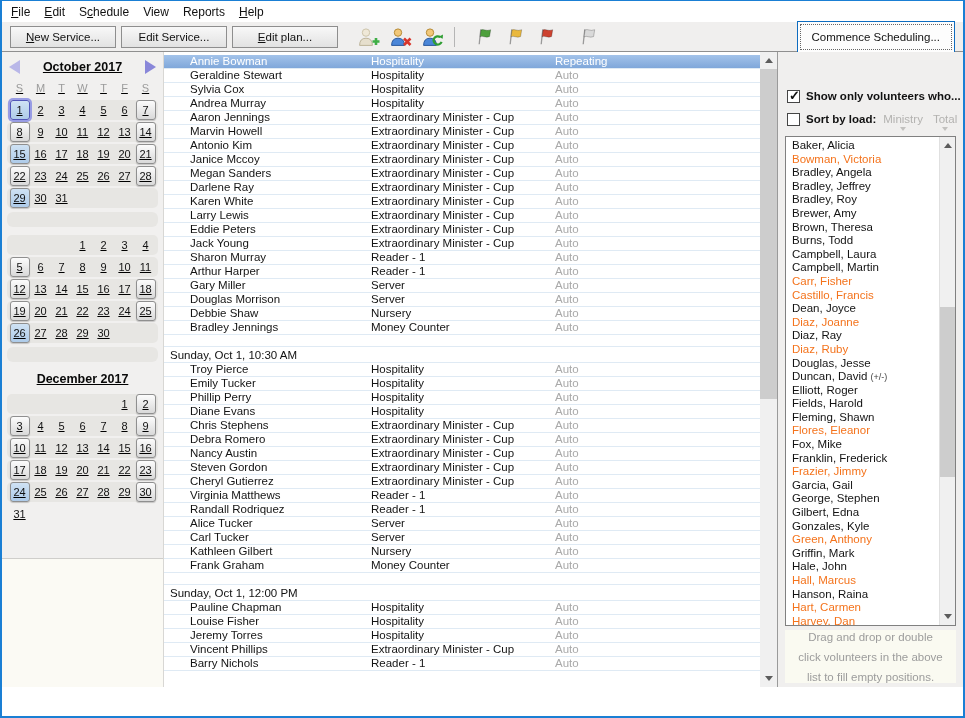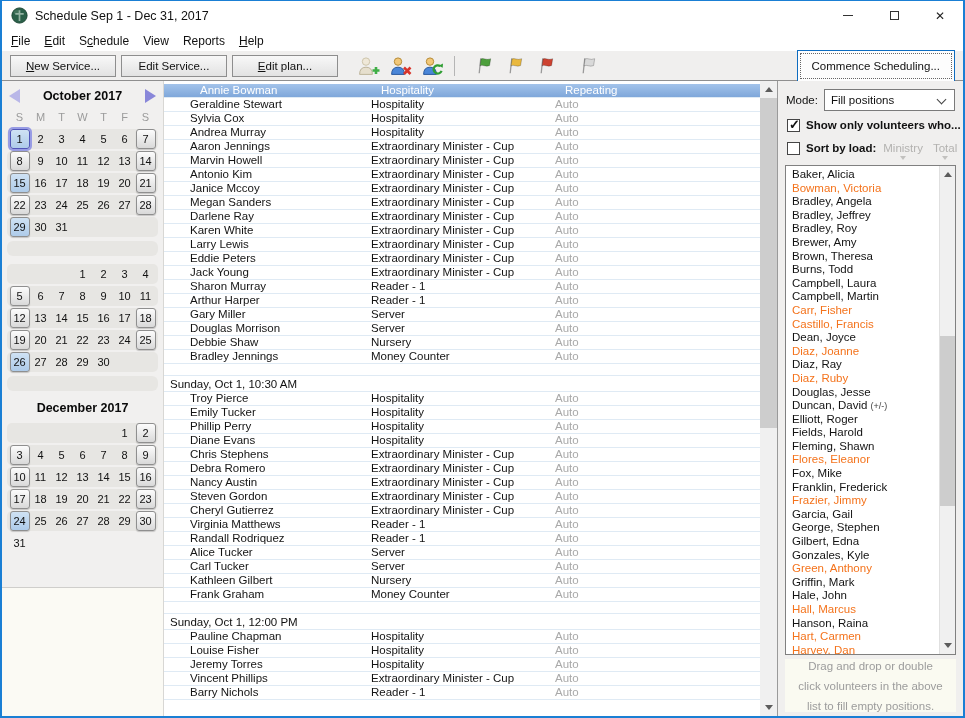--- a/index.html
+++ b/index.html
@@ -30,21 +30,21 @@
   .tool-sep{width:1px;height:20px;background:#b5b5b5;margin:0 6px 0 1px;}
   .flag-icon{display:flex;margin-right:11px;}
   .flag-icon.flag-extra-gap{margin-left:11px;}
   .commence{margin-left:auto;height:32px;padding:0 14px;background:#fdfdfd;border:1px solid #0d6cc0;font-size:11.5px;display:flex;align-items:center;position:relative;color:#111;font-family:"Liberation Sans",sans-serif;}
   .commence:after{content:"";position:absolute;inset:2px;border:1px dotted #666;}
 
   
   .bodyrow{display:flex;height:635px;}
 
   
-  .left-panel{width:162px;background:#f1f0ef;position:relative;padding-top:6px;border-right:1px solid #d8d7d4;}
+  .left-panel{width:162px;background:#f1f0ef;position:relative;padding-top:6px;border-right:1px solid #d8d7d4;text-decoration:underline;}
   .cal-head{height:18px;margin-bottom:6px;display:flex;align-items:center;justify-content:center;position:relative;}
   .cal-title{font-weight:bold;font-size:12.5px;color:#0a0a0a;}
   .arrow-left{position:absolute;left:7px;top:2px;width:0;height:0;border-top:7px solid transparent;border-bottom:7px solid transparent;border-right:11px solid #b9b7e8;}
   .arrow-right{position:absolute;right:7px;top:2px;width:0;height:0;border-top:7px solid transparent;border-bottom:7px solid transparent;border-left:11px solid #8987d9;}
   .cal-dow{display:grid;grid-template-columns:repeat(7,20px);gap:0 1px;justify-content:center;height:14px;margin:0 5px 4px;}
   .cal-dow span{text-align:center;color:#9b9b9b;font-size:11px;}
   .cal-week{display:grid;grid-template-columns:repeat(7,20px);gap:0 1px;justify-content:center;height:20px;margin:0 5px 2px;background:#e7e6e3;border-radius:5px;}
   .cal-week.nostrip{background:transparent;}
   .cal-day{display:flex;align-items:center;justify-content:center;font-size:11px;color:#111;border-radius:3px;}
   .cal-day.b{background:linear-gradient(#fcfcfc,#d9d9d9);border:1px solid #8f8f8f;box-shadow:0 1px 1px rgba(0,0,0,.18);}
@@ -55,21 +55,21 @@
 
   
   .main-list{width:596px;background:#fff;padding-top:3px;overflow:hidden;}
   .sec-header{height:16px;border-bottom:1px solid #dfeaf4;font-size:11.5px;color:#111;padding-left:6px;display:flex;align-items:center;}
   .srow{height:14px;border-bottom:1px solid #dfeaf4;position:relative;font-size:11.5px;color:#141414;}
   .srow span{position:absolute;top:0;line-height:13px;white-space:nowrap;}
   .c-name{left:26px;}
   .c-min{left:207px;}
   .c-mode{left:391px;color:#a9a9a9;}
   .srow.sel{background:linear-gradient(#a3c3ea,#7fa7da);}
-  .srow.sel span{color:#fff;margin-left:10px;}
+  .srow.sel span{color:#fff;}
   .sec-gap{height:12px;border-bottom:1px solid #dfeaf4;}
 
   
   .vscroll{width:17px;background:#f0f0f0;position:relative;}
   .vs-arrow{position:absolute;left:0;width:17px;height:17px;display:flex;align-items:center;justify-content:center;}
   .vs-arrow.bottom{bottom:0;}
   .tri-up{width:0;height:0;border-left:4px solid transparent;border-right:4px solid transparent;border-bottom:5px solid #5c5c5c;}
   .tri-down{width:0;height:0;border-left:4px solid transparent;border-right:4px solid transparent;border-top:5px solid #5c5c5c;}
   .vs-thumb{position:absolute;left:0;width:17px;background:#cdcdcd;}
 
@@ -95,41 +95,20 @@
   .vol-scroll{position:absolute;top:0;right:0;bottom:0;width:16px;background:#f0f0f0;border-left:1px solid #e0e0e0;}
   .vol-scroll .vs-arrow{width:16px;}
   .vol-scroll .vs-thumb{width:16px;}
   .info-box{position:absolute;left:7px;right:7px;top:578px;bottom:4px;background:#fafaf1;color:#9c9c9c;font-size:11.5px;line-height:20px;text-align:center;display:flex;align-items:center;justify-content:center;padding:0 12px;}
 </style>
 </head>
 <body>
 
 <div class="window">
 
-  <div class="titlebar">
-    <span class="tb-icon">
-      <svg width="17" height="17" viewBox="0 0 17 17">
-        <circle cx="8.5" cy="8.5" r="7.6" fill="#2a6049" stroke="#1c4634"></circle>
-        <ellipse cx="6" cy="5.2" rx="3.2" ry="2.2" fill="#47775f" opacity="0.8"></ellipse>
-        <path d="M8.5 3.2 V14 M4.3 6.8 H12.7" stroke="#93b2a2" stroke-width="1.7" fill="none"></path>
-      </svg>
-    </span>
-    <span class="tb-title">Schedule Sep 1 - Dec 31, 2017</span>
-    <div class="tb-btns">
-      <div class="tb-btn">
-          <span class="glyph-min"></span>
-        </div>
-      <div class="tb-btn">
-          <span class="glyph-max"></span>
-        </div>
-      <div class="tb-btn">
-          <span class="glyph-close">✕</span>
-        </div>
-    </div>
-  </div>
 
   <div class="menubar" id="menubar">
       <div class="menu-item"><u>F</u>ile</div>
       <div class="menu-item"><u>E</u>dit</div>
       <div class="menu-item">S<u>c</u>hedule</div>
       <div class="menu-item">View</div>
       <div class="menu-item">Reports</div>
       <div class="menu-item"><u>H</u>elp</div>
     </div>
 
@@ -581,27 +560,20 @@
       <div class="vs-arrow" style="top:0;">
           <span class="tri-up"></span>
         </div>
       <div class="vs-thumb" style="top:17px;height:330px;"></div>
       <div class="vs-arrow bottom">
           <span class="tri-down"></span>
         </div>
     </div>
 
     <div class="right-panel">
-      <div class="mode-row">
-        <span class="mode-label">Mode:</span>
-        <div class="combo">
-          <span>Fill positions</span>
-          <span class="combo-chev"></span>
-        </div>
-      </div>
 
       <div class="chk-row row1">
         <span class="chk checked"></span>
         <span>Show only volunteers who...</span>
       </div>
 
       <div class="chk-row row2">
         <span class="chk"></span>
         <span>Sort by load:</span>
         <span class="sort-opts">

